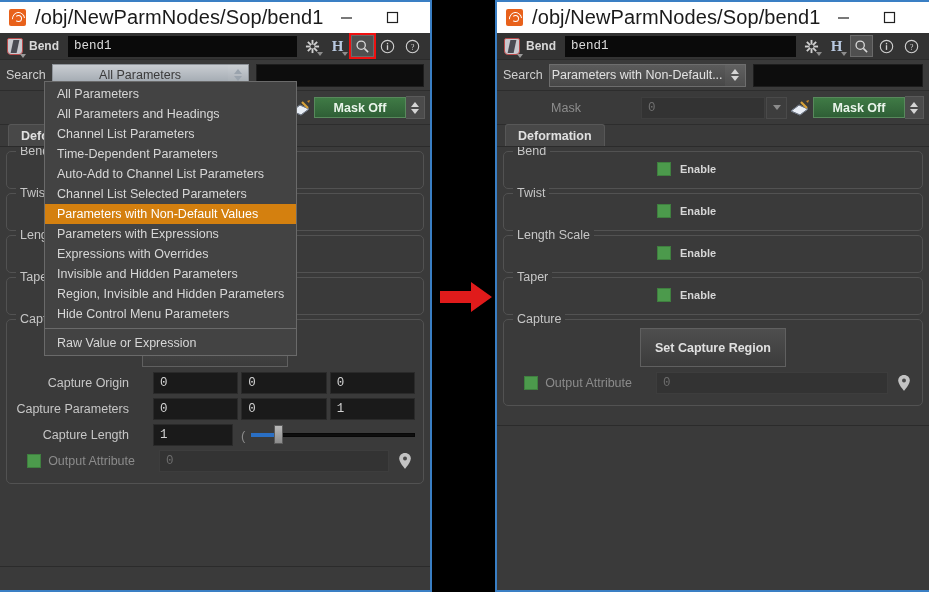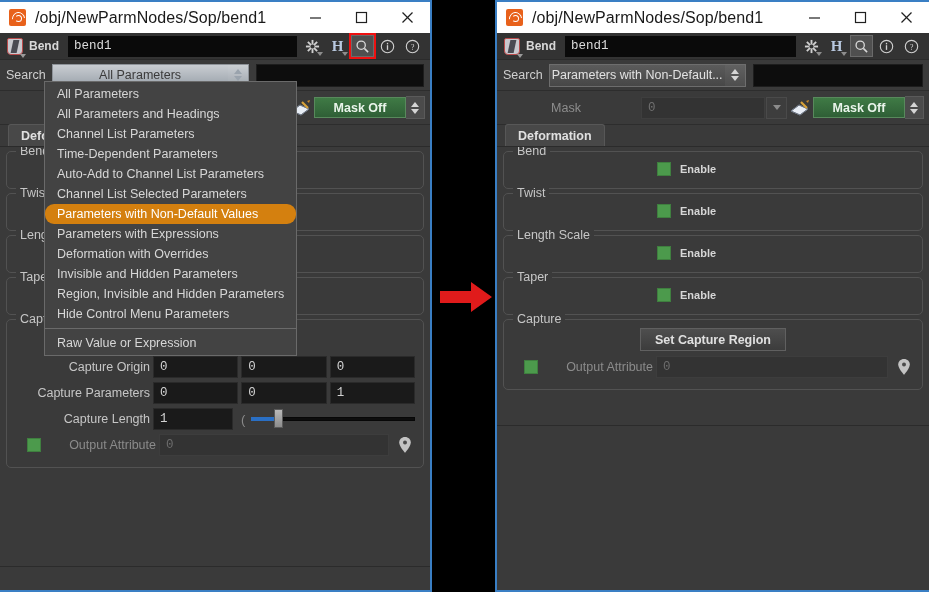--- a/index.html
+++ b/index.html
@@ -52,21 +52,21 @@
   }
   .app-logo::before {
     content: "";
     position: absolute; left: 6px; top: 6px;
     width: 5px; height: 5px;
     border: 1.5px solid #fff;
     border-radius: 50%;
     border-left-color: transparent;
   }
   .title-text {
-    font-size: 16px;
+    font-size: 20px;
     color: #1a1a1a;
     letter-spacing: 0.1px;
     flex: 1 1 auto;
     white-space: nowrap;
   }
   .win-btns { display: flex; align-items: center; height: 100%; flex: 0 0 auto; }
   .win-btn {
     width: 46px; height: 31px;
     display: flex; align-items: center; justify-content: center;
     color: #202020;
@@ -301,32 +301,32 @@
     background: #4c9a4c;
     border: 1px solid #3f7f3f;
     flex: 0 0 auto;
   }
   .enable-label {
     font-size: 11px; font-weight: bold; color: #d6d6d6;
     margin-left: 9px;
   }
   .btn-row { display: flex; justify-content: center; padding: 2px 0 4px 0; }
   .btn {
-    height: 23px; padding: 0 14px;
+    height: 39px; padding: 0 14px;
     background: linear-gradient(#4e4e4e, #3c3c3c);
     border: 1px solid #606060;
     color: #e0e0e0; font-size: 12.5px; font-weight: bold;
     display: flex; align-items: center; justify-content: center;
   }
   .parm-row {
     display: flex; align-items: center;
     height: 24px; margin-bottom: 2px;
   }
   .parm-label {
-    width: 138px; text-align: right; padding-right: 3px;
+    width: 138px; text-align: right; padding-right: 24px;
     font-size: 12.5px; color: #c6c6c6;
     flex: 0 0 auto;
   }
   .parm-label.dim { color: #8b8b8b; }
   .num {
     flex: 1 1 0; height: 22px;
     background: #1a1a1a;
     border: 1px solid #2a2a2a;
     color: #d2d2d2;
     font-family: "Liberation Mono", monospace; font-size: 12.5px;
@@ -384,21 +384,20 @@
     height: 20px;
     display: flex; align-items: center;
     padding-left: 12px;
     font-size: 12.5px;
     color: #d7d7d7;
     white-space: nowrap;
   }
   .menu-item.sel {
     background: #d4800f;
     color: #ffffff;
-    border-radius: 9px;
   }
   .menu-sep {
     height: 1px; background: #6a6a6a;
     margin: 4px 0;
   }
 
   
   .big-arrow {
     position: absolute;
     left: 438px; top: 297px;
@@ -606,21 +605,21 @@
 
     <div class="menu">
       <div class="menu-item">All Parameters</div>
       <div class="menu-item">All Parameters and Headings</div>
       <div class="menu-item">Channel List Parameters</div>
       <div class="menu-item">Time-Dependent Parameters</div>
       <div class="menu-item">Auto-Add to Channel List Parameters</div>
       <div class="menu-item">Channel List Selected Parameters</div>
       <div class="menu-item sel">Parameters with Non-Default Values</div>
       <div class="menu-item">Parameters with Expressions</div>
-      <div class="menu-item">Deformation with Overrides</div>
+      <div class="menu-item">Expressions with Overrides</div>
       <div class="menu-item">Invisible and Hidden Parameters</div>
       <div class="menu-item">Region, Invisible and Hidden Parameters</div>
       <div class="menu-item">Hide Control Menu Parameters</div>
       <div class="menu-sep"></div>
       <div class="menu-item">Raw Value or Expression</div>
     </div>
 
   </div>
 
   <div class="big-arrow">

